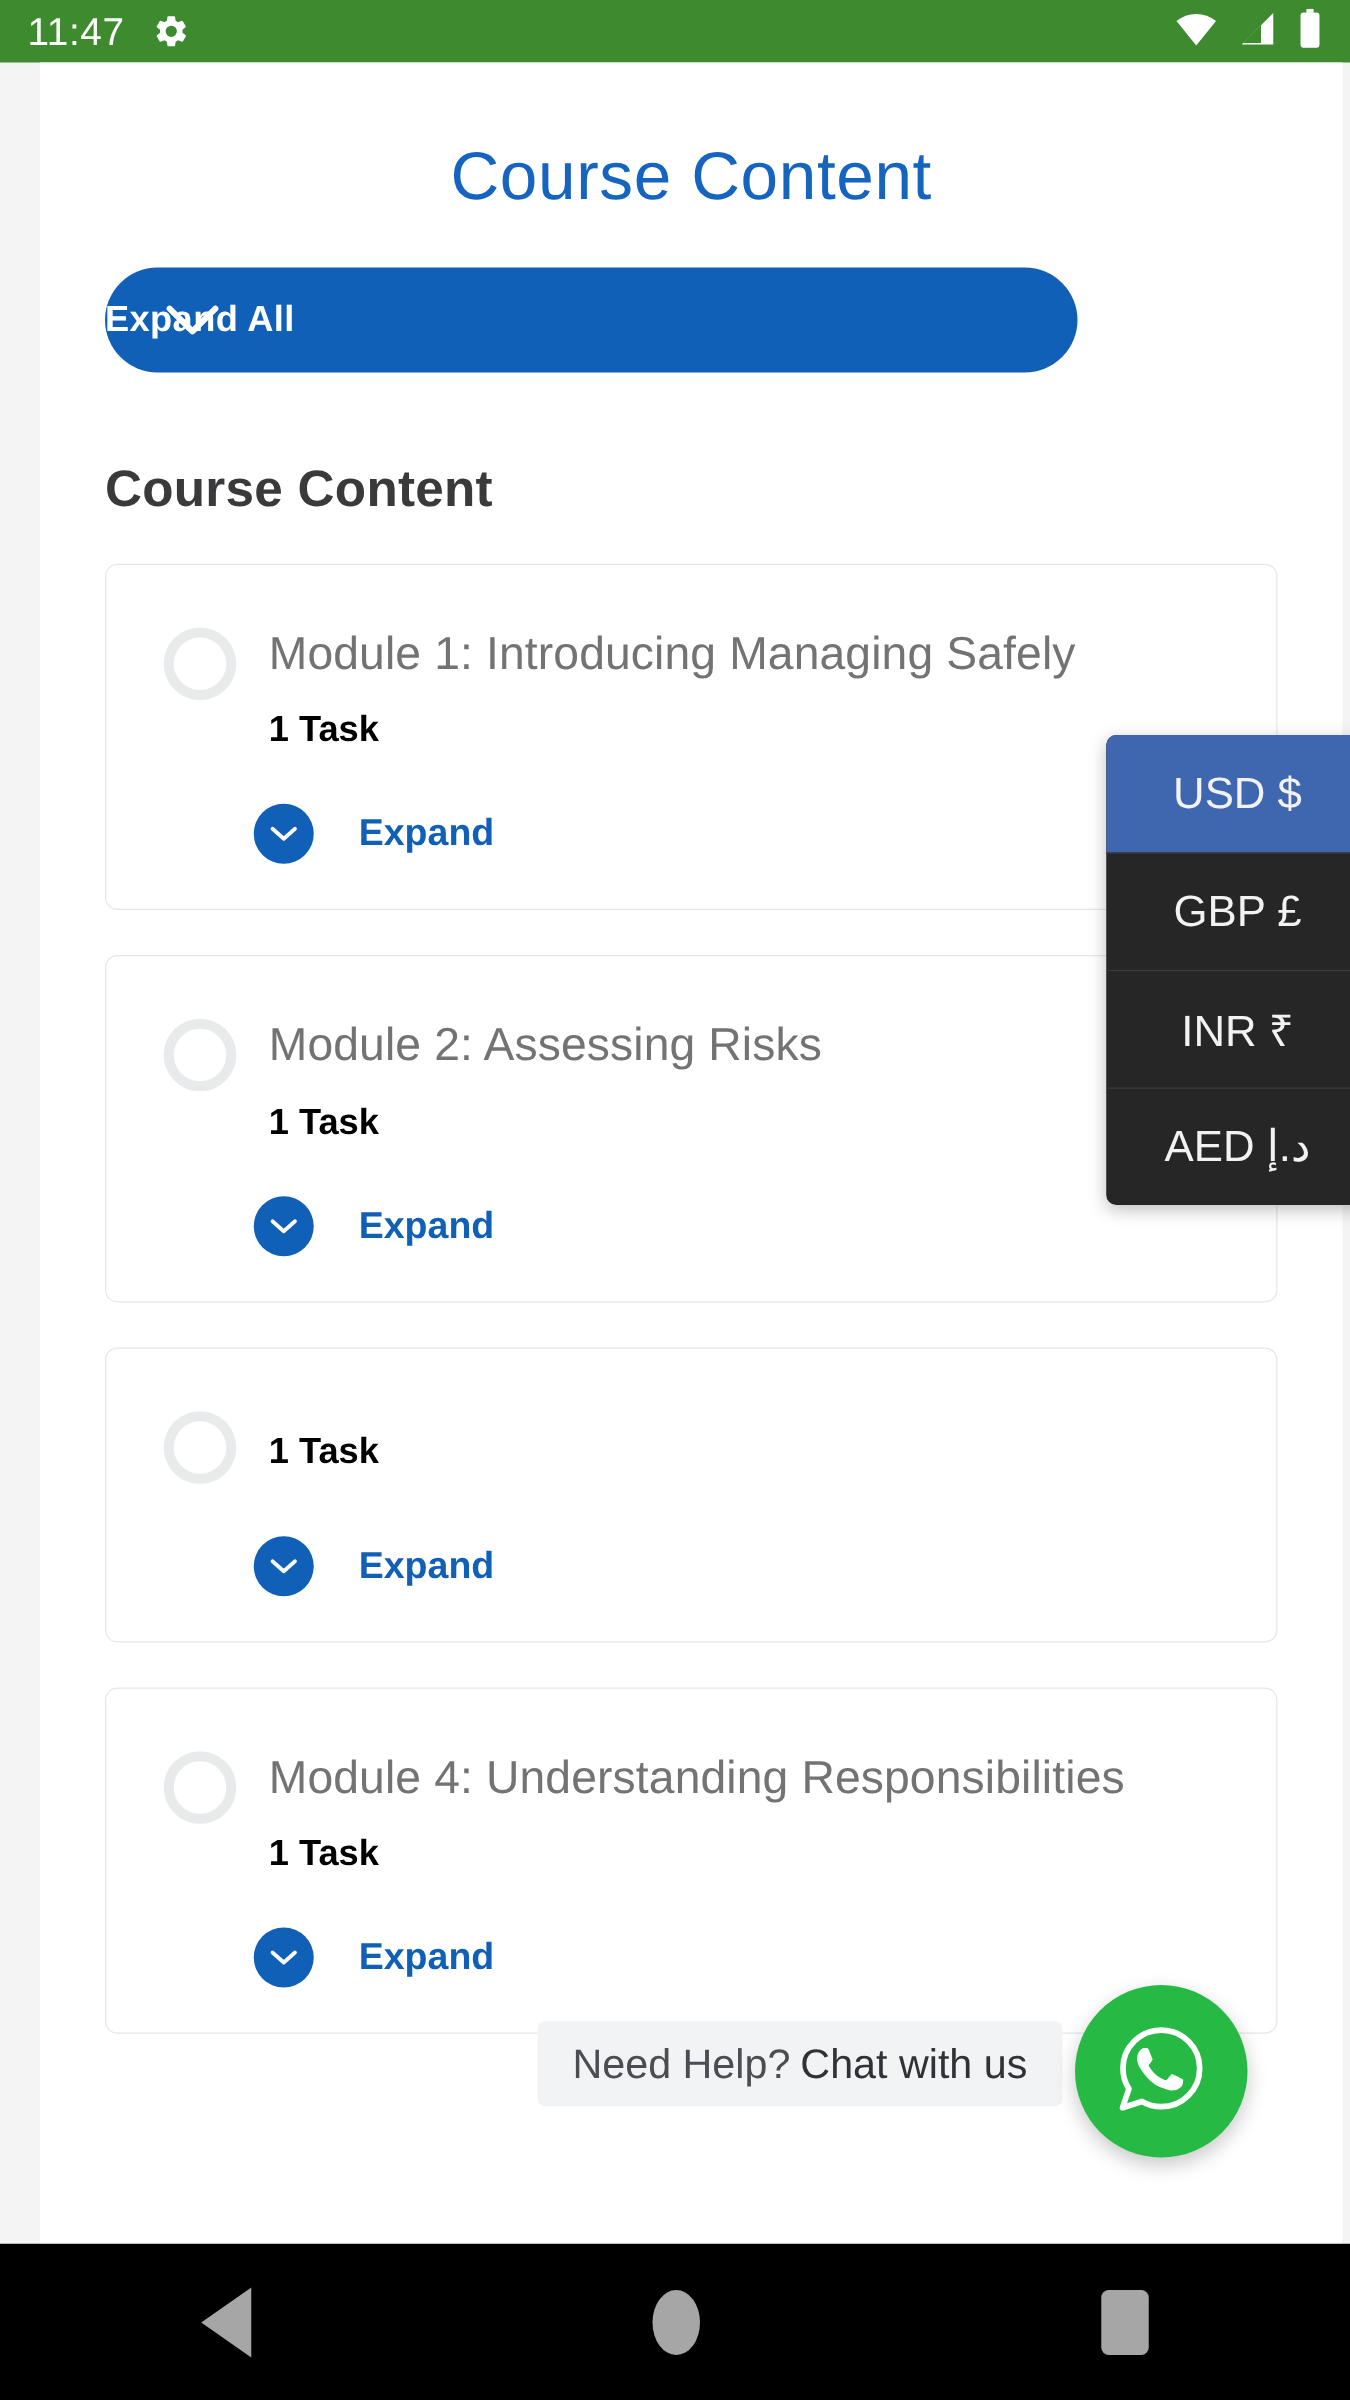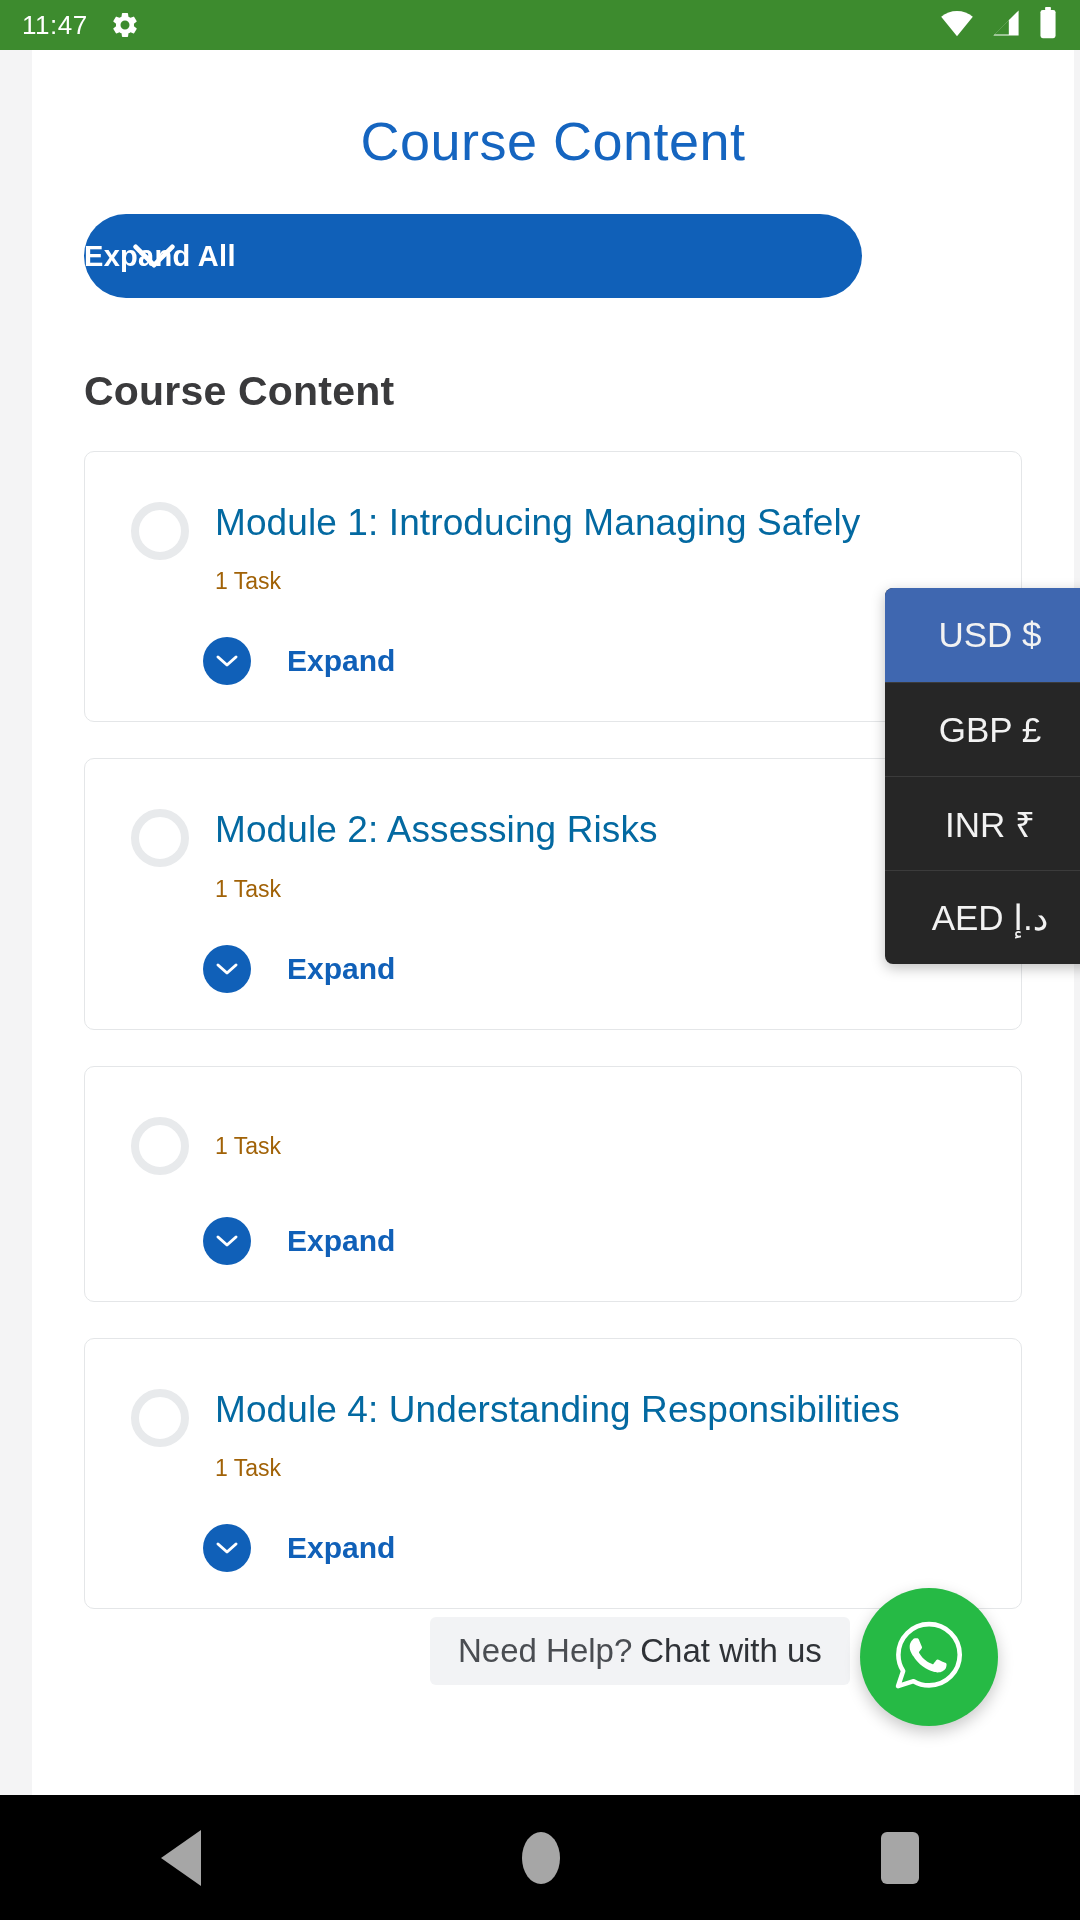--- a/index.html
+++ b/index.html
@@ -10,21 +10,21 @@
     overflow:hidden;
   }
   #screen { position:relative; width:1080px; height:1920px; overflow:hidden; background:#f4f4f5; }
 
   
   .statusbar {
     position:absolute; top:0; left:0; width:1080px; height:50px;
     background:#3d8b2e; color:#fff;
     display:flex; align-items:center; padding:0 22px;
   }
-  .status-time { font-size:26px; letter-spacing:0.5px; line-height:1; }
+  .status-time { font-size:31px; letter-spacing:0.5px; line-height:1; }
   .status-gear { margin-left:22px; display:flex; align-items:center; }
   .status-right { margin-left:auto; display:flex; align-items:center; gap:16px; }
 
   
   .page {
     position:absolute; top:50px; left:32px;
     width:1042px; height:1745px;
     background:#ffffff;
     overflow:hidden;
   }
@@ -59,26 +59,26 @@
   }
   .module-top { display:flex; align-items:flex-start; padding:0 46px 0 46px; }
   .module-circle {
     flex:0 0 auto;
     width:58px; height:58px; border-radius:50%;
     border:8px solid #e8eaec; background:#fff;
     margin-top:4px;
   }
   .module-text { margin-left:26px; }
   .module-title {
-    font-size:37px; color:#0369a1; font-weight:400; line-height:1.36;
+    font-size:37px; color:#737373; font-weight:400; line-height:1.36;
     letter-spacing:0.1px;
   }
   .module-tasks {
     margin-top:20px;
-    font-size:23px; color:#a16207; font-weight:400;
+    font-size:29px; color:#000000; font-weight:700;
   }
   .expand-row {
     margin-top:42px; padding-left:118px;
     display:flex; align-items:center; cursor:pointer;
   }
   .expand-circle {
     width:48px; height:48px; border-radius:50%;
     background:#1060b8; display:flex; align-items:center; justify-content:center;
     flex:0 0 auto;
   }

